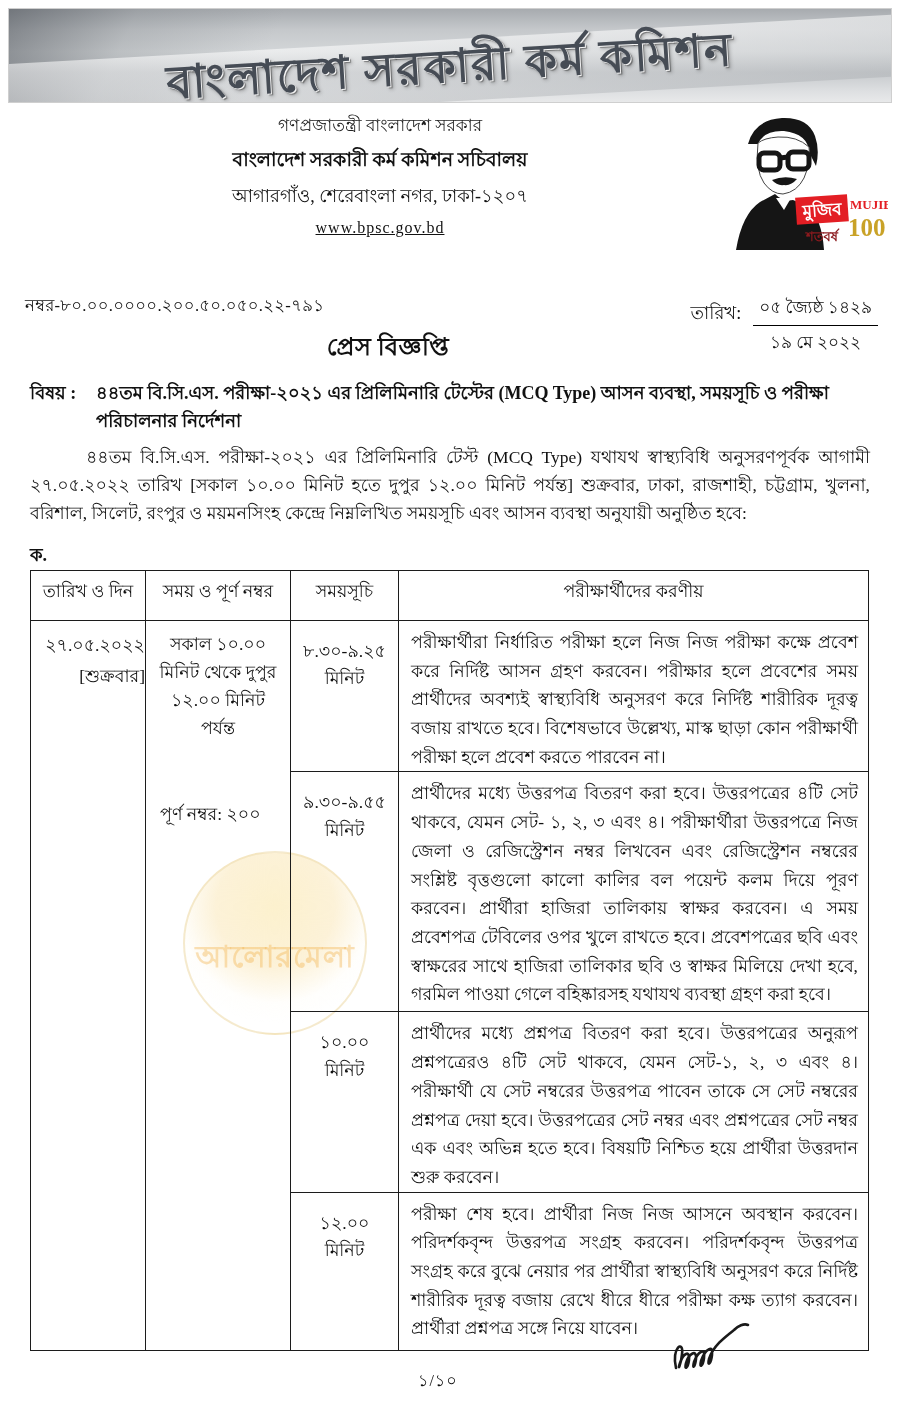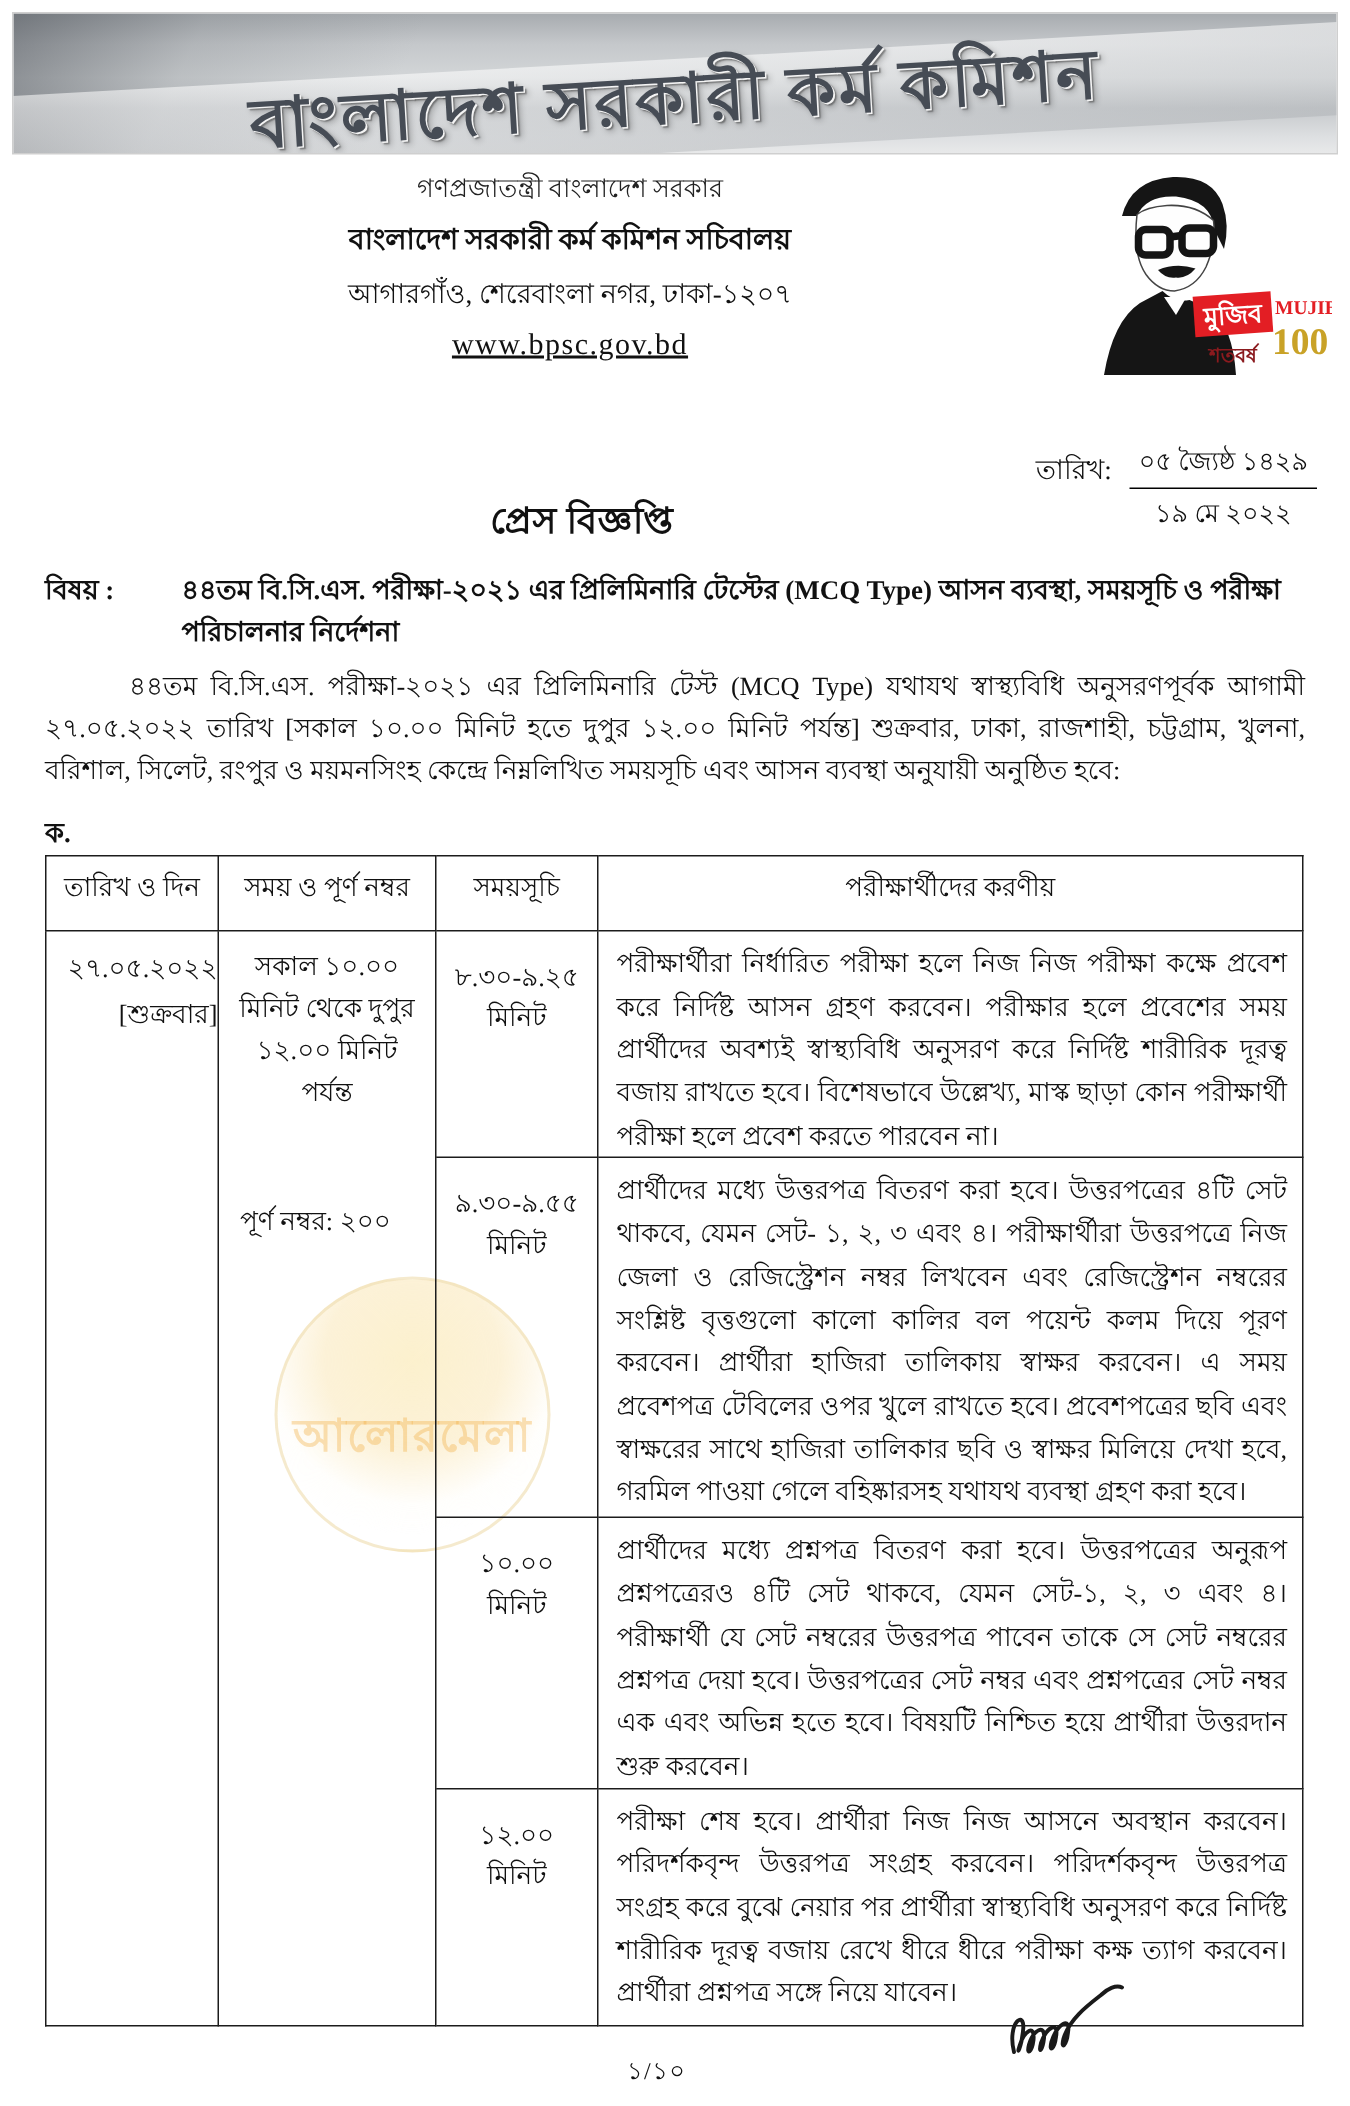--- a/index.html
+++ b/index.html
@@ -28,39 +28,39 @@
     transform:rotate(-3.4deg);
     font-weight:bold; font-size:46px; letter-spacing:2px;
     color:#464c55;
     text-shadow:1px 1px 0 #f4f4f4, 2px 2px 1px rgba(40,40,40,0.45), 3px 3px 4px rgba(0,0,0,0.25);
   }
   
   .letterhead { position:absolute; left:0; top:112px; width:760px; text-align:center; }
   .lh-gov   { font-size:17px; color:#222; }
   .lh-org   { font-size:19px; font-weight:bold; margin-top:5px; }
   .lh-addr  { font-size:18px; margin-top:5px; }
-  .lh-web   { display:inline-block; margin-top:6px; font-size:20px; letter-spacing:1px;
+  .lh-web   { display:inline-block; margin-top:6px; font-size:16px; letter-spacing:1px;
               color:#111; text-decoration:underline; }
   
   .mujib-logo { position:absolute; left:712px; top:110px; width:176px; height:140px; }
   
   .ref-row { position:absolute; left:25px; right:22px; top:258px; height:70px; }
   .memo-number { position:absolute; left:0; bottom:8px; font-size:16.5px; letter-spacing:0.3px; }
   .date-block { position:absolute; right:0; top:0; display:flex; align-items:center; gap:12px; }
   .date-label { font-size:18px; padding-top:14px; }
   .date-frac { text-align:center; font-size:17px;margin-top:36px; }
   .date-top { padding:0 6px 3px; border-bottom:1.6px solid #000; }
   .date-bottom { padding-top:3px; }
   
   .press-title { position:absolute; left:0; top:328px; width:776px; text-align:center;
                  font-size:24px; font-weight:bold; letter-spacing:0.5px; }
   .subject { position:absolute; left:30px; top:380px; width:840px; display:flex;
              font-weight:bold; font-size:18px; line-height:1.55; }
   .subject-label { flex:none; width:66px; }
-  .subject-text { flex:1;margin-left:25px; }
+  .subject-text { flex:1; }
   .body-para { position:absolute; left:30px; top:443px; width:840px;
                font-size:17.5px; line-height:1.6; text-align:justify; text-indent:56px; }
   .section-heading { position:absolute; left:30px; top:541px; width:840px; display:flex;
                      font-weight:bold; font-size:18px; }
   .section-index { flex:none; width:58px; }
   
   .watermark {
     position:absolute; left:183px; top:851px; width:184px; height:184px; border-radius:50%;
     z-index:0; display:flex; align-items:center; justify-content:center;
     border:2px solid rgba(240,222,180,0.65);
@@ -120,20 +120,21 @@
         <rect x="84" y="86" width="52" height="27" fill="#e31e24"></rect>
         <text x="110" y="106" text-anchor="middle" font-size="17" font-weight="bold" fill="#ffffff">মুজিব</text>
       </g>
       <text x="110" y="131" text-anchor="middle" font-size="13" font-weight="bold" fill="#8b1a1e">শতবর্ষ</text>
       <text x="138" y="99" font-size="13" font-weight="bold" fill="#e31e24">MUJIB</text>
       <text x="136" y="126" font-size="25" font-weight="bold" fill="#c9a227">100</text>
     </svg>
   </div>
 
   <div class="ref-row">
+    <div class="memo-number">নম্বর-৮০.০০.০০০০.২০০.৫০.০৫০.২২-৭৯১</div>
     <div class="date-block">
       <div class="date-label">তারিখ:</div>
       <div class="date-frac">
         <div class="date-top">০৫ জ্যৈষ্ঠ ১৪২৯</div>
         <div class="date-bottom">১৯ মে ২০২২</div>
       </div>
     </div>
   </div>
 
   <div class="press-title">প্রেস বিজ্ঞপ্তি</div>

